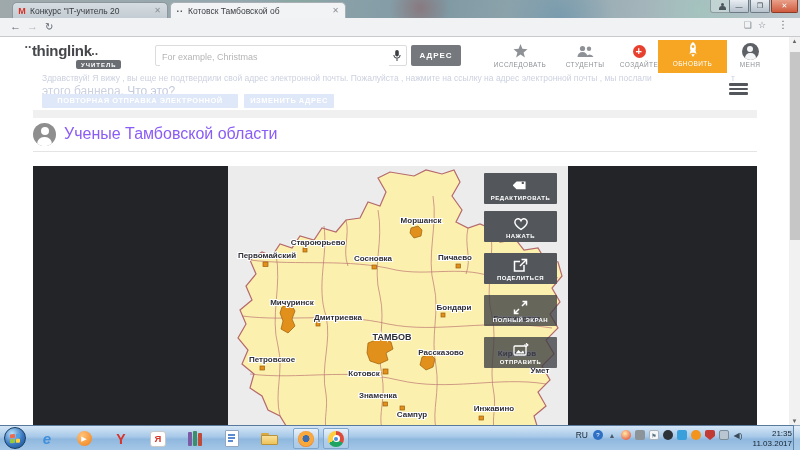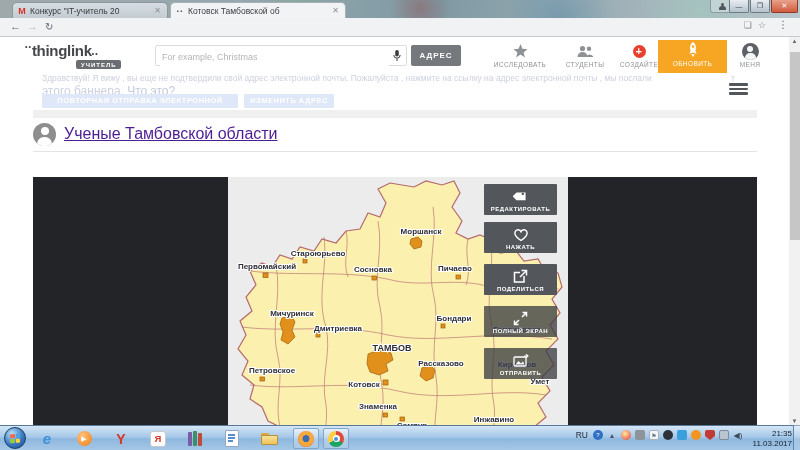--- a/index.html
+++ b/index.html
@@ -93,25 +93,25 @@
   #bbtn2{left:244px;width:90px;}
   #hamburger{left:729px;top:46px;width:19px;height:13px;}
   #hamburger div{height:2.5px;background:#53575b;margin-bottom:2px;border-radius:1px;}
 
   #gray-strip{left:33px;top:73px;width:724px;height:8px;background:#f0f0f1;}
 
   
   #title-avatar{left:33px;top:86px;width:23px;height:23px;border-radius:50%;background:#8e8e8e;position:absolute;overflow:hidden;}
   #title-avatar:before{content:"";position:absolute;left:7.5px;top:4px;width:8px;height:8px;border-radius:50%;background:#fff;}
   #title-avatar:after{content:"";position:absolute;left:4px;top:13.5px;width:15px;height:9px;border-radius:7px 7px 0 0;background:#fff;}
-  #page-title{left:64px;top:88px;font-size:16px;color:#4c1d95;text-decoration:underline;}
+  #page-title{left:64px;top:88px;font-size:16px;color:#8b5cf6;}
   #title-divider{left:33px;top:114px;width:724px;height:1px;background:#e4e4e4;}
 
   
-  #media{left:33px;top:140px;width:724px;height:263px;background:#232428;}
+  #media{left:33px;top:129px;width:724px;height:263px;background:#232428;}
   #mapimg{left:195px;top:0;width:340px;height:263px;background:#ececec;}
 
   
   .ovl{left:451px;width:73px;background:#53575c;color:#fff;text-align:center;border-radius:1px;}
   .ovl.trans{background:rgba(60,63,68,.78);}
   .ovl .ic{height:20px;display:flex;align-items:flex-end;justify-content:center;}
   .ovl .lbl{font-size:6px;font-weight:bold;letter-spacing:.5px;padding:2px 0 3px;}
   #ovl1{top:7px;}  #ovl2{top:45px;}  #ovl3{top:87px;}  #ovl4{top:129px;}  #ovl5{top:171px;}
 
   

